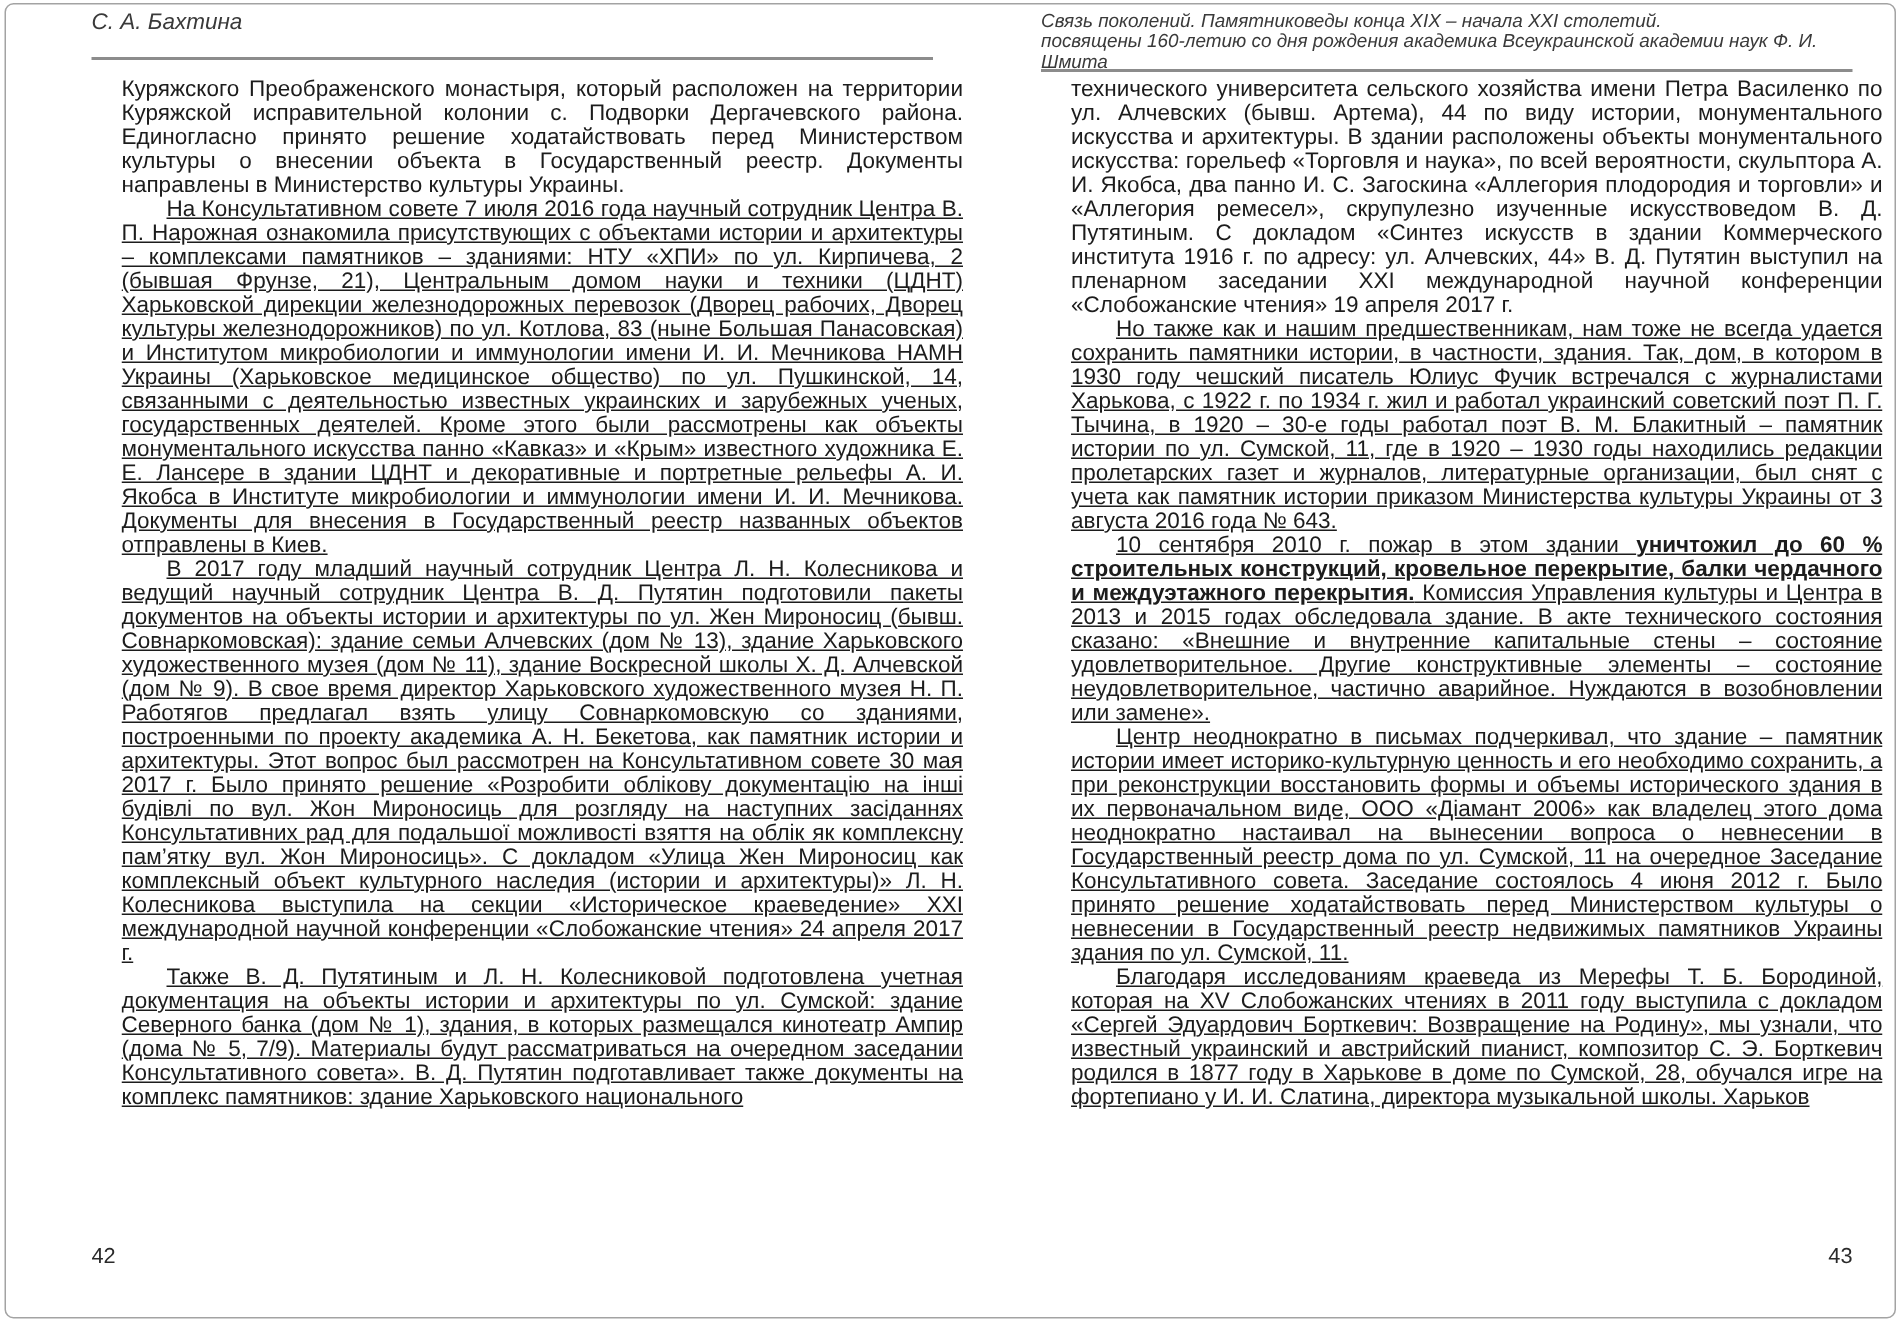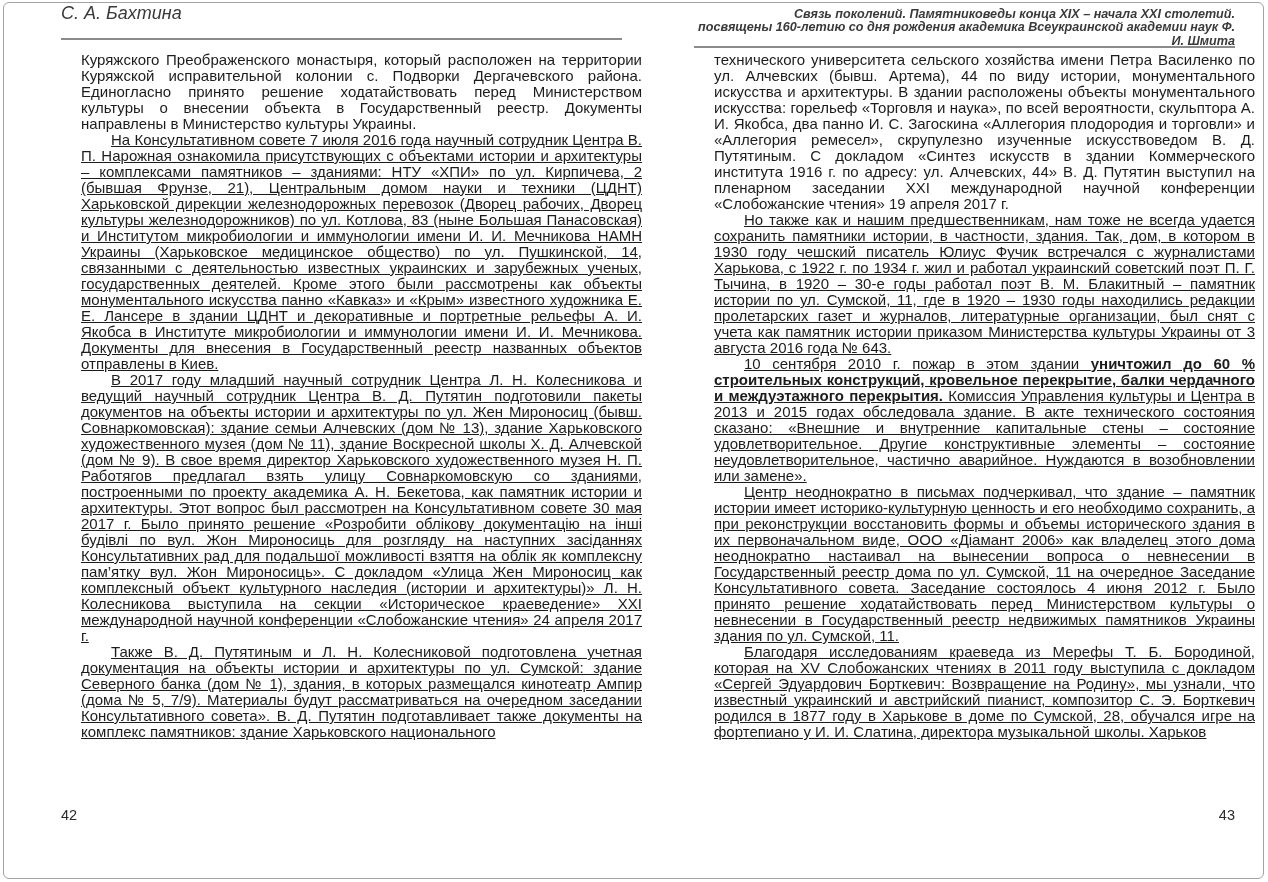--- a/index.html
+++ b/index.html
@@ -33,49 +33,47 @@
     left: 0; top: 0;
     width: 100%;
     border-bottom: 2px solid #8c8c8c;
     box-sizing: border-box;
     font-style: italic;
     color: #3a3a3a;
   }
   .running-header.left {
     height: 37px;
     display: flex;
-    align-items: flex-start;
+    align-items: center;
     padding-bottom: 13px;
-    font-size: 18px;
+    font-size: 15px;
   }
   .running-header.right {
     height: 45px;
     padding-top: 5px;
-    text-align: right;
     font-size: 12.6px;
     line-height: 13.4px;
-    font-weight: bold;
   }
   .page-body {
     position: absolute;
     left: 0; top: 49px;
     width: 100%;
     height: 790px;
     overflow: hidden;
     font-size: 15px;
     line-height: 16px;
     text-align: justify;
     margin-left: 20px;
   }
   .para { margin: 0; }
   .para.indent { text-indent: 30px; text-decoration: underline; }
   .bold { font-weight: bold; }
   .page-number {
     position: absolute;
-    top: 804px;
+    top: 827px;
     font-size: 14.5px;
     color: #2a2a2a;
   }
   .page-number.pn-left  { left: 0; }
   .page-number.pn-right { right: 0; text-align: center; }
 </style>
 </head>
 <body>
 
 <div class="frame">

